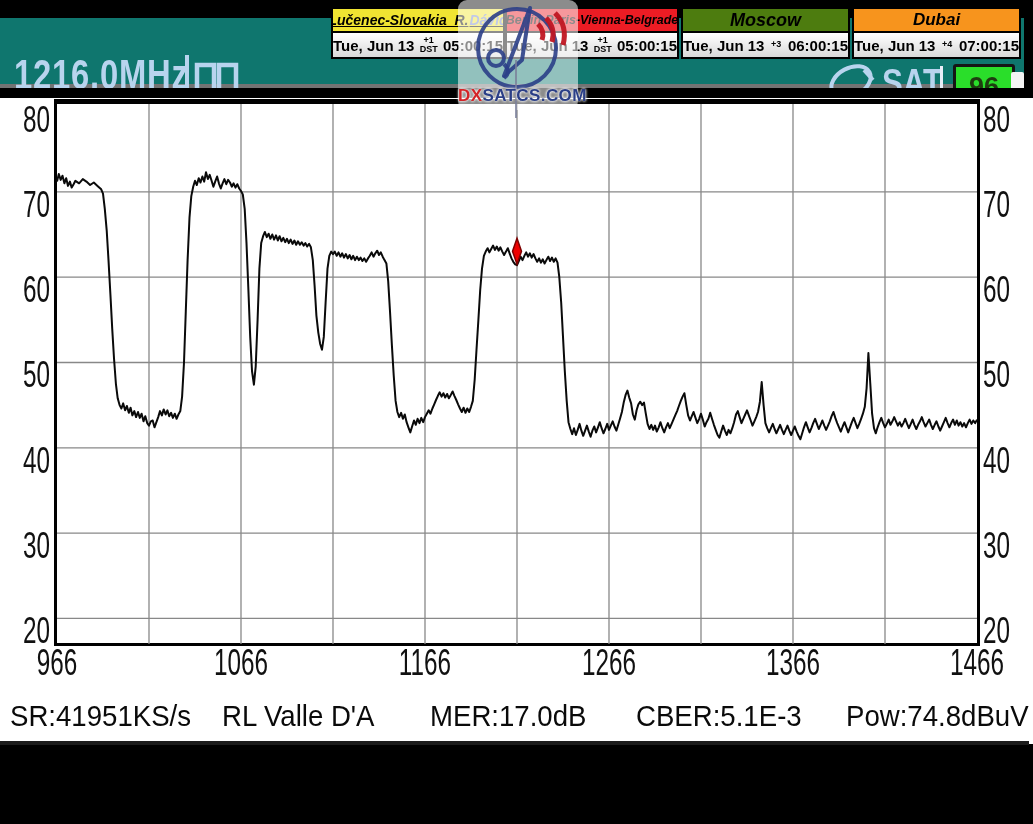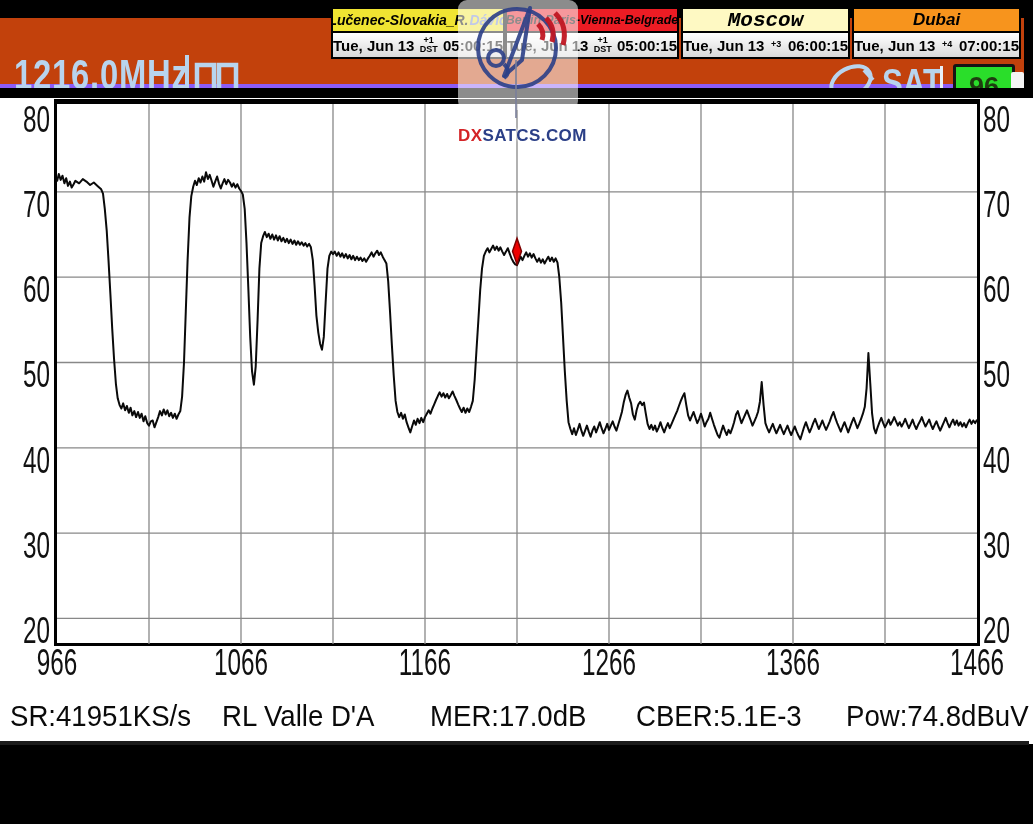--- a/index.html
+++ b/index.html
@@ -1,54 +1,54 @@
 <!DOCTYPE html>
 <html><head>
 <meta charset="utf-8">
 <style>
   html,body{margin:0;padding:0;background:#000;}
   .screen{position:relative;width:1033px;height:824px;background:#000;overflow:hidden;
           font-family:"Liberation Sans",sans-serif;}
   
-  .navbar{position:absolute;left:0;top:18px;width:1024px;height:66px;background:#c2410c;
-          border-bottom:4px solid #8b5cf6;}
+  .navbar{position:absolute;left:0;top:18px;width:1024px;height:66px;background:#0f766e;
+          border-bottom:4px solid #737373;}
   .freq{position:absolute;left:14px;top:33px;font-size:42px;font-weight:bold;color:#b8d4ee;
         letter-spacing:1px;transform:scaleX(0.78);transform-origin:left center;white-space:nowrap;}
   .pulse-icon{position:absolute;left:184px;top:35px;}
   .dish-icon{position:absolute;left:824px;top:42px;}
   .sat{position:absolute;left:882px;top:44px;font-size:38px;font-weight:bold;color:#b8d4ee;
        transform:scaleX(0.82);transform-origin:left center;}
   .hsep{position:absolute;left:940px;top:48px;width:3px;height:32px;background:#e8eef8;}
   .signal-box{position:absolute;left:953px;top:46px;width:56px;height:40px;background:#2ade2a;
               border:3px solid #151515;border-radius:3px;display:flex;align-items:center;
               justify-content:center;font-size:27px;font-weight:bold;color:#1e3d10;}
   .battery-tab{position:absolute;left:1011px;top:54px;width:13px;height:26px;background:#f4f4f4;
                border-radius:2px;}
   
   .clock{position:absolute;top:7px;border:2px solid #000;background:#fff;box-sizing:border-box;}
   .clock-head{height:22px;display:flex;align-items:center;justify-content:center;
               font-weight:bold;font-style:italic;color:#000;border-bottom:2px solid #000;
               white-space:nowrap;overflow:hidden;}
   .clock-time{height:24px;display:flex;align-items:center;justify-content:space-between;
               padding:0 0;background:linear-gradient(#ffffff,#d9d9d9);
               font-weight:bold;font-size:15px;color:#000;white-space:nowrap;}
-  .clock1{left:331px;width:174px;} .clock1 .clock-head{background:#f0e432;font-size:14px;}
+  .clock1{left:331px;width:174px;} .clock1 .clock-head{background:#f0e432;font-size:14px;text-decoration:underline;}
   .clock2{left:505px;width:174px;} .clock2 .clock-head{background:#ec1c24;font-size:12.5px;}
-  .clock3{left:681px;width:169px;} .clock3 .clock-head{background:#fef9c3;font-size:21px;font-family:Liberation Mono, monospace;}
+  .clock3{left:681px;width:169px;} .clock3 .clock-head{background:#4d7c0f;font-size:18px;}
   .clock4{left:852px;width:169px;} .clock4 .clock-head{background:#f7941d;font-size:17px;}
   .city-blue{color:#7788cc;margin-left:1px;}
   .tz{display:flex;flex-direction:column;align-items:center;line-height:8px;
       font-size:9px;font-weight:bold;margin:0 2px;}
   .tz .plus{position:relative;top:-1px;}
   
   .watermark{position:absolute;left:458px;top:0;width:120px;height:110px;
              background:rgba(255,255,255,0.55);border-radius:9px;z-index:30;}
   .wm-text{position:absolute;left:0;top:86px;width:120px;text-align:center;font-size:17px;
            font-weight:bold;letter-spacing:0.4px;white-space:nowrap;
-           text-shadow:0 0 3px #fff,0 0 3px #fff;margin-top:40px;}
+           text-shadow:0 0 3px #fff,0 0 3px #fff;}
   .wm-dx{color:#d42427;} .wm-rest{color:#2b3f87;}
   
   .chart-bg{position:absolute;left:0;top:88px;width:1033px;height:656px;background:#fff;}
   .chart-topline{position:absolute;left:0;top:88px;width:1033px;height:10px;background:#000;}
   .plot-frame{position:absolute;left:54px;top:99px;width:926px;height:547px;box-sizing:border-box;
               border:3px solid #000;border-top-width:5px;background:#fff;}
   .plot-svg{position:absolute;left:57px;top:104px;overflow:visible;}
   .axis-label{position:absolute;font-size:36px;color:#111;white-space:nowrap;line-height:34px;}
   .axis-label.yl{width:50px;text-align:right;transform:scaleX(0.675);transform-origin:right center;}
   .axis-label.yr{width:50px;text-align:left;transform:scaleX(0.675);transform-origin:left center;}

